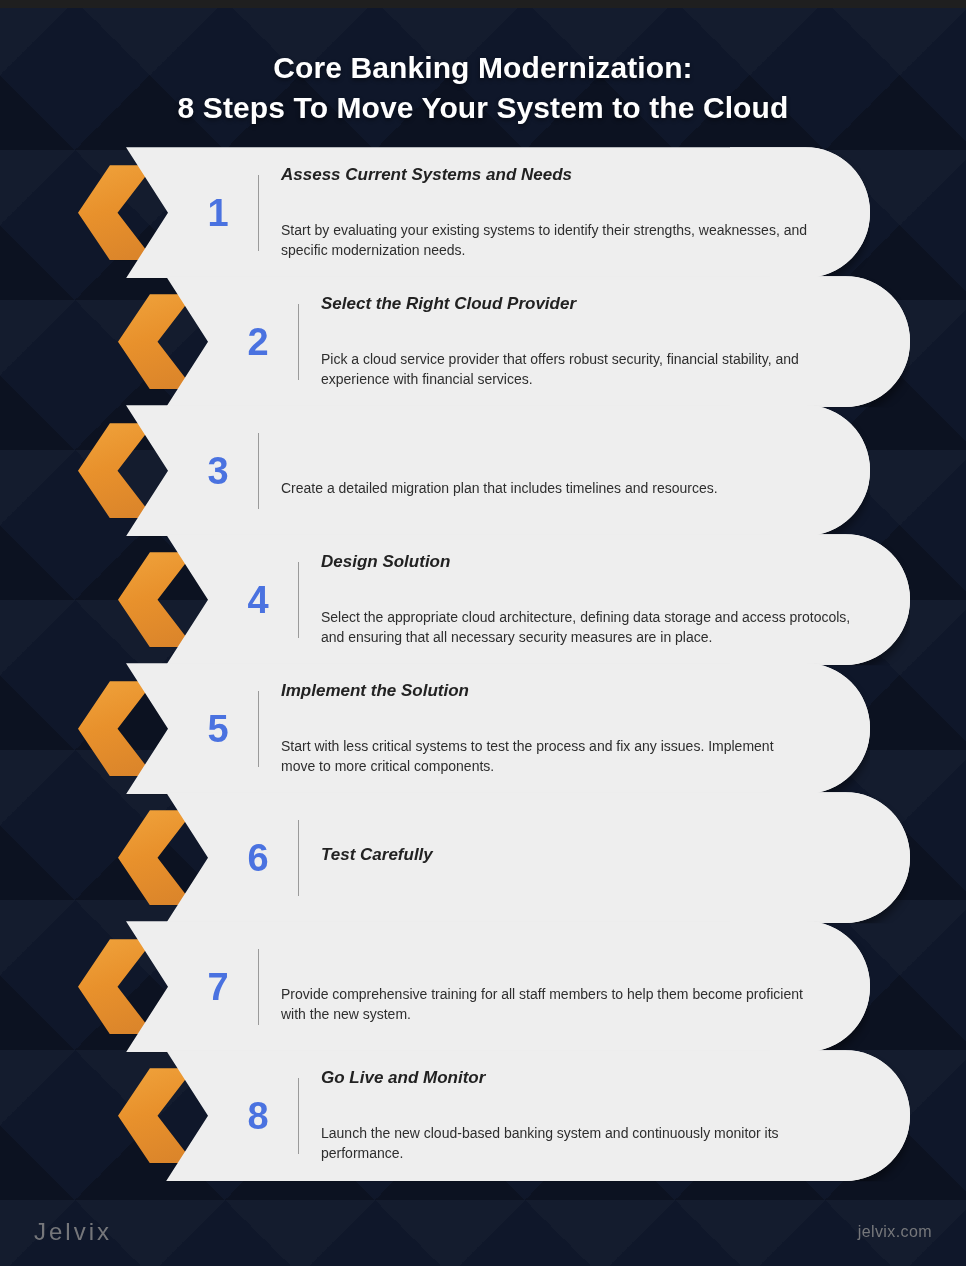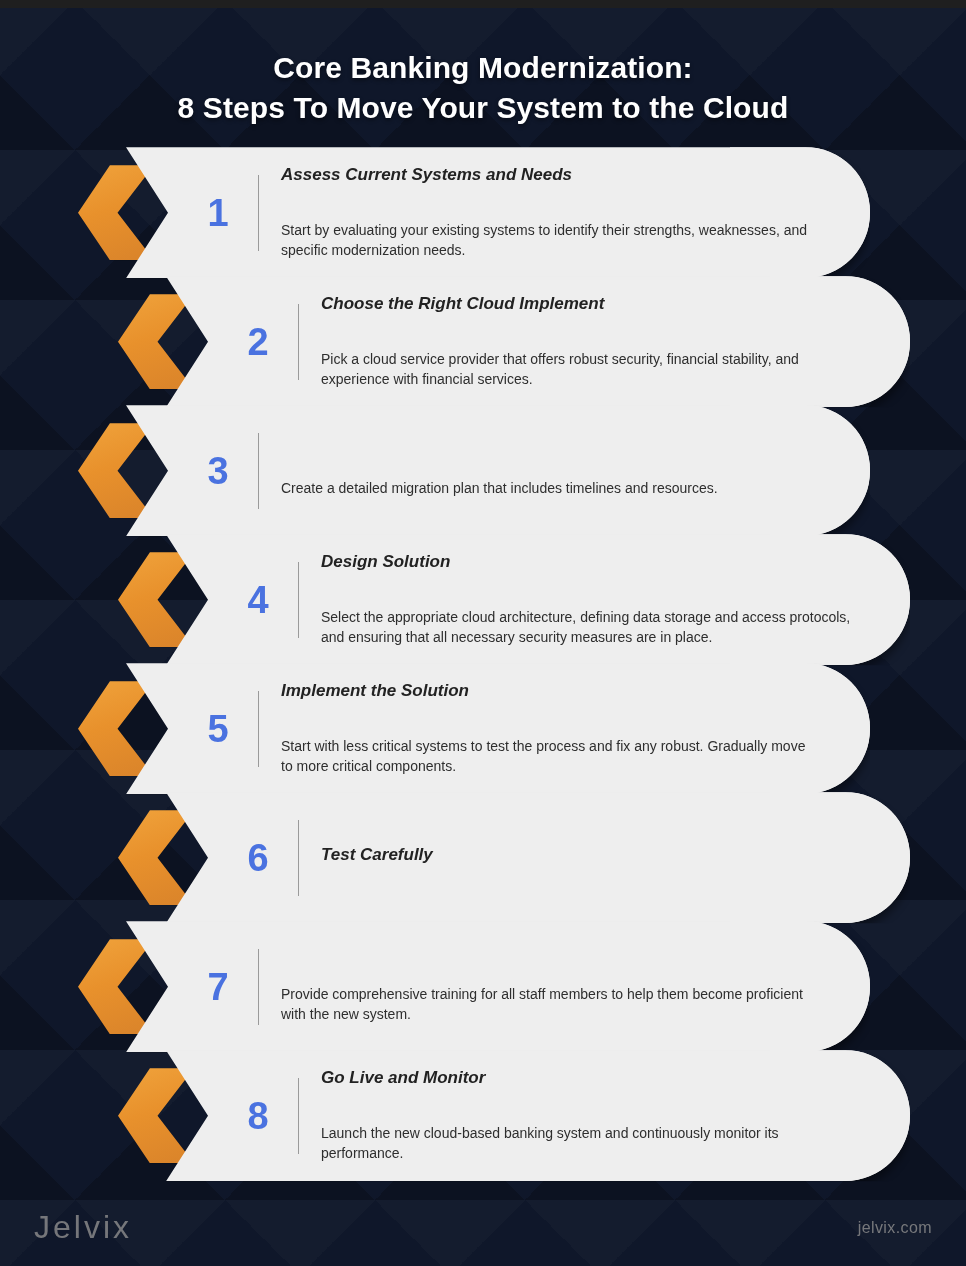--- a/index.html
+++ b/index.html
@@ -157,21 +157,21 @@
   .footer{
     position:absolute;
     left:0; right:0; bottom:20px;
     display:flex;
     align-items:center;
     justify-content:space-between;
     padding:0 34px;
   }
   .logo{
     color:#8c8c8c;
-    font-size:32px;
+    font-size:24px;
     font-weight:300;
     letter-spacing:3px;
     opacity:.82;
   }
   .site-url{
     color:#8c8c8c;
     font-size:16px;
     letter-spacing:.4px;
     opacity:.82;
     padding-left:20px;
@@ -209,21 +209,21 @@
       </section>
       <section class="step even">
         <div class="step-inner">
           <div class="chevron"></div>
           <div class="card">
             <div class="card-cap"></div>
             <div class="card-body">
               <div class="step-number">2</div>
               <div class="divider"></div>
               <div class="step-text">
-                <div class="step-title">Choose the Right Cloud Implement</div>
+                <div class="step-title">Select the Right Cloud Provider</div>
                 <div class="step-desc">Pick a cloud service provider that offers robust security, financial stability, and experience with financial services.</div>
               </div>
             </div>
           </div>
         </div>
       </section>
       <section class="step odd">
         <div class="step-inner">
           <div class="chevron"></div>
           <div class="card">
@@ -257,21 +257,21 @@
       <section class="step odd">
         <div class="step-inner">
           <div class="chevron"></div>
           <div class="card">
             <div class="card-cap"></div>
             <div class="card-body">
               <div class="step-number">5</div>
               <div class="divider"></div>
               <div class="step-text">
                 <div class="step-title">Implement the Solution</div>
-                <div class="step-desc">Start with less critical systems to test the process and fix any robust. Gradually move to more critical components.</div>
+                <div class="step-desc">Start with less critical systems to test the process and fix any issues. Implement move to more critical components.</div>
               </div>
             </div>
           </div>
         </div>
       </section>
       <section class="step even">
         <div class="step-inner">
           <div class="chevron"></div>
           <div class="card">
             <div class="card-cap"></div>

